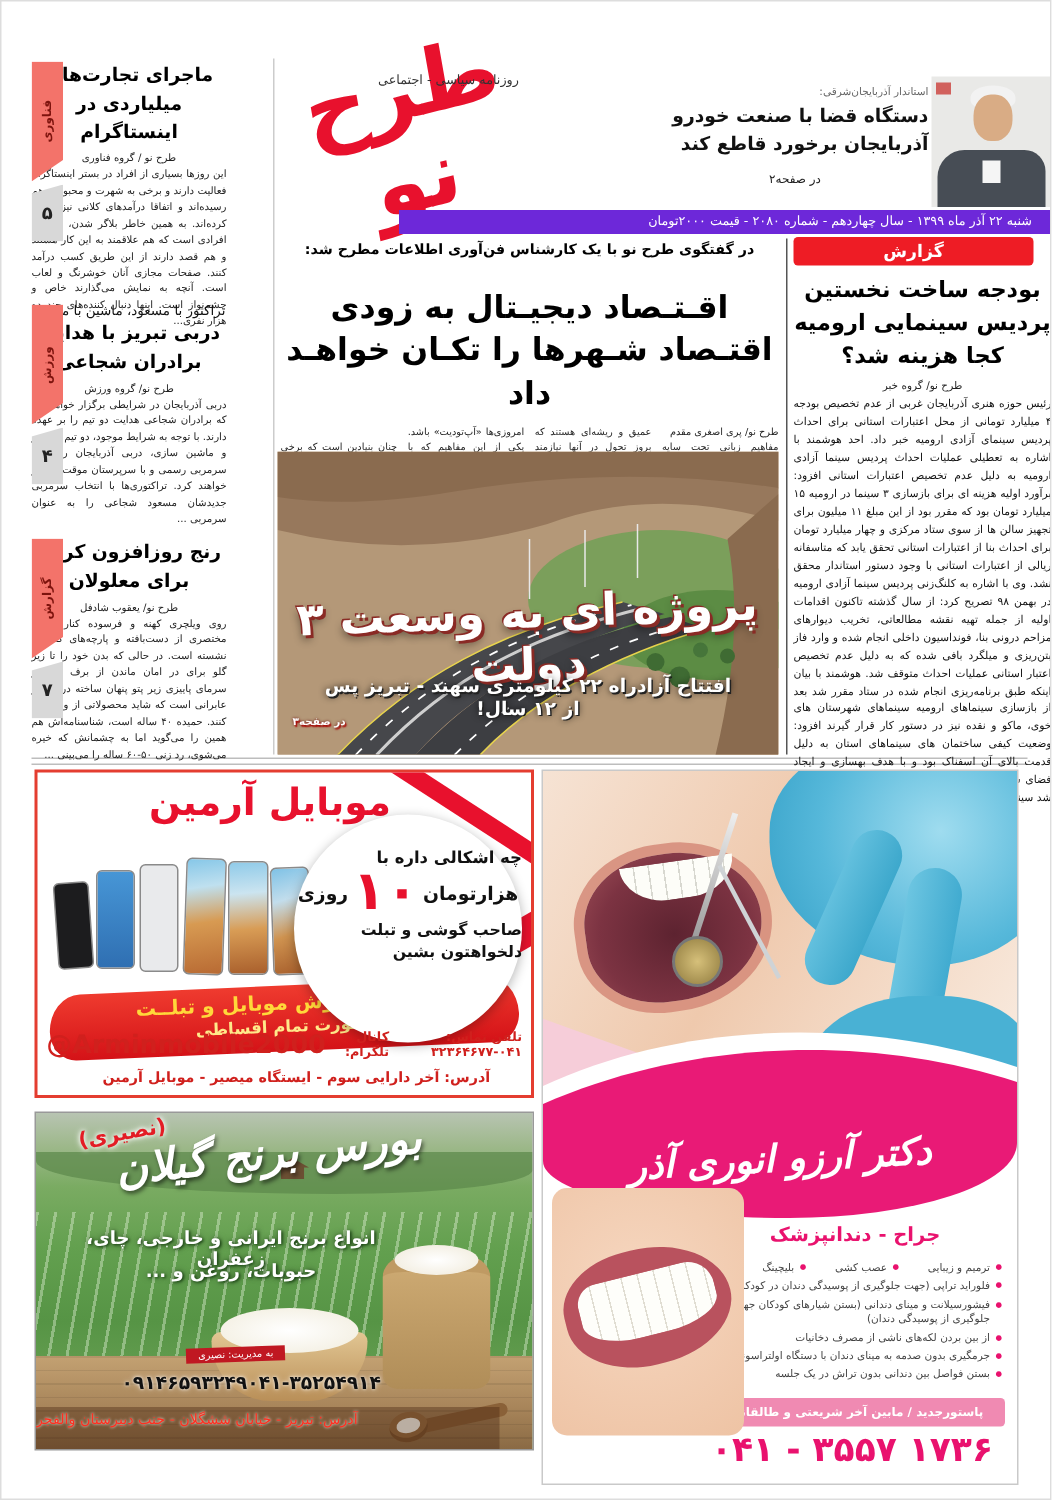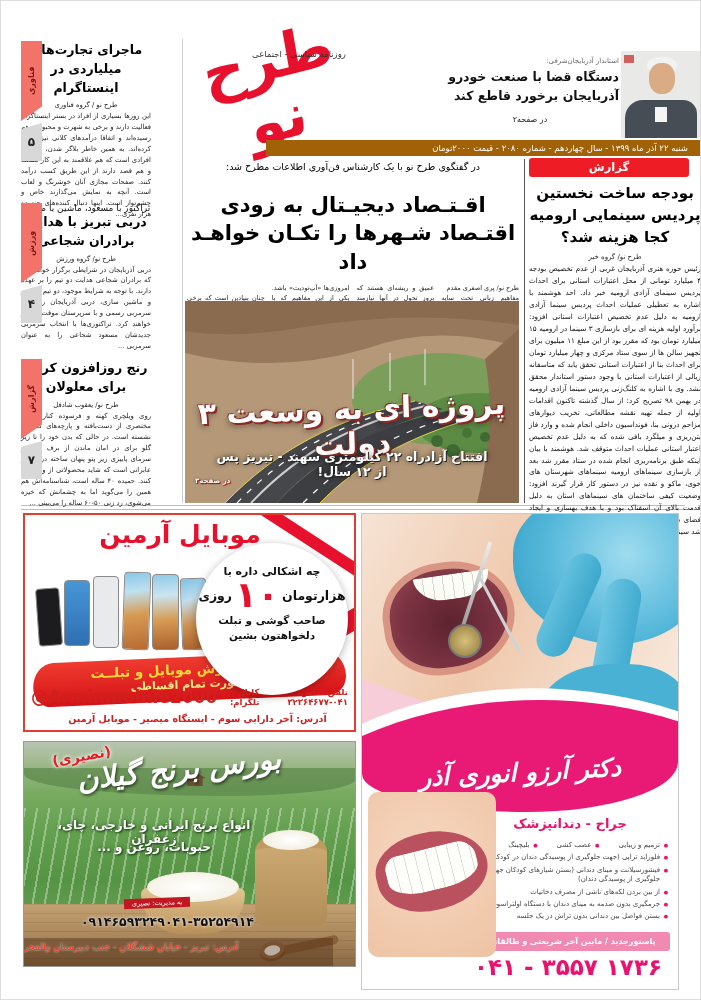--- a/index.html
+++ b/index.html
@@ -13,21 +13,21 @@
   .mast-lead{left:440px;top:56px;width:178px;text-align:right;}
   .mast-lead .kick{font-size:7px;color:#666;}
   .mast-lead .ttl{font-size:12.5px;font-weight:bold;line-height:1.5;color:#111;margin-top:3px;}
   .mast-lead .pref{font-size:8px;color:#222;margin-top:9px;text-align:center;}
   .man-photo{left:620px;top:50px;width:80px;height:87px;background:#e9e9e7;overflow:hidden;}
   .man-photo .mark{position:absolute;top:4px;left:3px;width:10px;height:8px;background:#c8332f;opacity:.75;}
   .man-photo .hair{position:absolute;top:6px;left:26px;width:30px;height:16px;background:#f2f2f2;border-radius:50% 50% 40% 40%;}
   .man-photo .face{position:absolute;top:12px;left:28px;width:26px;height:31px;background:#d9ac85;border-radius:45%;}
   .man-photo .suit{position:absolute;bottom:0;left:4px;width:72px;height:38px;background:#474d55;border-radius:18px 14px 0 0;}
   .man-photo .shirt{position:absolute;bottom:16px;left:34px;width:12px;height:15px;background:#f5f5f5;}
-  .date-bar{left:265px;top:139px;width:436px;height:16px;background:#a16207;color:#fff;font-size:8.5px;line-height:16px;text-align:right;padding-left:8px;padding-right:14px;box-sizing:border-box;}
+  .date-bar{left:265px;top:139px;width:436px;height:16px;background:#6d28d9;color:#fff;font-size:8.5px;line-height:16px;text-align:right;padding-left:8px;padding-right:14px;box-sizing:border-box;}
 
   
   .vline-sidebar{left:181px;top:38px;width:1px;height:464px;background:#ccc;}
   .vline-report{left:523px;top:158px;width:1px;height:344px;background:#555;}
   .ads-sep{left:20px;top:504px;width:664px;height:3px;border-top:1px solid #bdbdbd;border-bottom:1px solid #bdbdbd;}
 
   
   .side-item{left:20px;width:158px;}
   .si-0{top:38px;height:158px;} .si-1{top:200px;height:148px;} .si-2{top:356px;height:142px;}
   .tab-red{position:absolute;left:0;top:2px;width:21px;height:80px;background:#f3736a;clip-path:polygon(0 0,100% 0,100% 82%,0 100%);}
@@ -43,21 +43,21 @@
   
   .report{left:528px;top:157px;width:172px;}
   .rep-badge{margin-right:12px;height:19px;background:#ee1c25;border-radius:3px;color:#fff;font-size:11.5px;font-weight:bold;text-align:center;line-height:19px;}
   .rep-title{margin-top:6px;font-size:15px;font-weight:bold;text-align:center;line-height:1.45;color:#000;}
   .rep-byline{font-size:7px;text-align:center;margin:5px 0 2px;color:#222;}
   .rep-body{font-size:7.2px;line-height:1.66;text-align:justify;color:#111;}
   .rep-pref{font-size:8px;font-weight:bold;text-align:left;margin-top:2px;color:#000;}
 
   
   .main-story{left:186px;top:160px;width:332px;}
-  .ms-kicker{font-size:9.5px;font-weight:normal;text-align:center;color:#000;}
+  .ms-kicker{font-size:9.5px;font-weight:bold;text-align:center;color:#000;}
   .ms-headline{font-size:21px;font-weight:bold;text-align:center;line-height:1.35;color:#000;margin-top:19px;}
   .ms-cols{display:flex;gap:7px;margin-top:7px;height:54px;overflow:hidden;}
   .ms-col{flex:1;font-size:6.5px;line-height:1.55;text-align:justify;color:#222;white-space:pre-line;}
   .ms-pref{font-weight:bold;font-size:7.5px;text-align:left;margin-top:3px;white-space:normal;}
 
   
   .hw{left:184px;top:300px;width:334px;height:202px;overflow:hidden;background:#b49878;}
   .hw svg{position:absolute;left:0;top:0;}
   .hw-title{position:absolute;left:0;right:0;top:90px;text-align:center;color:#fff;font-size:30px;font-weight:bold;transform:rotate(-2deg);
     text-shadow:2px 2px 0 #8a2a25,-1px -1px 0 #8a2a25,0 3px 6px rgba(0,0,0,.45);}
@@ -72,21 +72,21 @@
   .m-title{position:absolute;left:55px;top:5px;width:200px;text-align:center;color:#e8112d;font-size:25px;font-weight:bold;z-index:2;}
   .m-phones{position:absolute;left:12px;top:55px;width:178px;height:100px;z-index:2;}
   .m-phone{position:absolute;border-radius:4px;border:1px solid #8a8a8a;box-sizing:border-box;}
   .mp1{left:0;top:18px;width:24px;height:58px;background:#1c1c1e;transform:rotate(-4deg);}
   .mp2{left:27px;top:10px;width:26px;height:66px;background:linear-gradient(180deg,#4796d6,#2f6fb2);}
   .mp3{left:56px;top:6px;width:26px;height:72px;background:#e9eaec;}
   .mp4{left:86px;top:2px;width:27px;height:78px;background:linear-gradient(170deg,#86c7e8 0%,#bfe0ef 25%,#d79a52 55%,#b86a33 100%);transform:rotate(2deg);}
   .mp5{left:115px;top:4px;width:27px;height:76px;background:linear-gradient(175deg,#90cbe9 0%,#cbe4f0 28%,#d89c55 60%,#a95f2c 100%);}
   .mp6{left:144px;top:8px;width:26px;height:72px;background:linear-gradient(165deg,#7fc2e6 0%,#c2ddec 30%,#cf9350 62%,#a55c2a 100%);transform:rotate(-2deg);}
   .m-circle{position:absolute;right:6px;top:28px;width:152px;height:152px;border-radius:50%;background:#fff;box-shadow:0 2px 8px rgba(0,0,0,.3);
-    text-align:center;padding-top:22px;box-sizing:border-box;z-index:3;}
+    text-align:right;padding-top:22px;box-sizing:border-box;z-index:3;}
   .mc1{font-size:11px;font-weight:bold;color:#111;}
   .mc2{display:flex;justify-content:center;align-items:center;gap:3px;margin-top:1px;}
   .mc2 .pre,.mc2 .suf{font-size:12.5px;font-weight:bold;color:#111;}
   .mc2 .num{font-size:36px;font-weight:bold;color:#e8112d;line-height:.9;}
   .mc3,.mc4{font-size:10.5px;font-weight:bold;color:#111;margin-top:3px;}
   .m-band{position:absolute;left:8px;right:8px;top:142px;height:44px;background:linear-gradient(180deg,#ef3b2f,#d41217);
     border-radius:22px 22px 18px 18px / 26px 26px 20px 20px;transform:rotate(-2.5deg);text-align:center;padding-top:4px;box-sizing:border-box;z-index:2;}
   .mb1{color:#ffd83a;font-size:13.5px;font-weight:bold;}
   .mb2{color:#ffe98a;font-size:11px;font-weight:bold;margin-top:1px;}
   .m-contact{position:absolute;left:6px;right:6px;bottom:23px;display:flex;justify-content:space-between;align-items:center;color:#d0201d;font-size:8.5px;font-weight:bold;z-index:3;}

